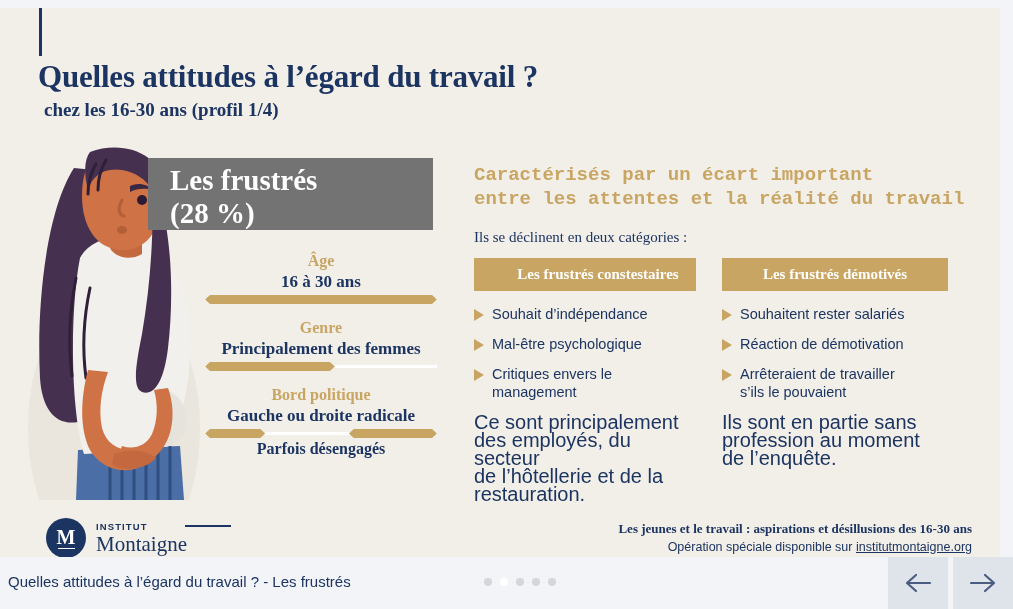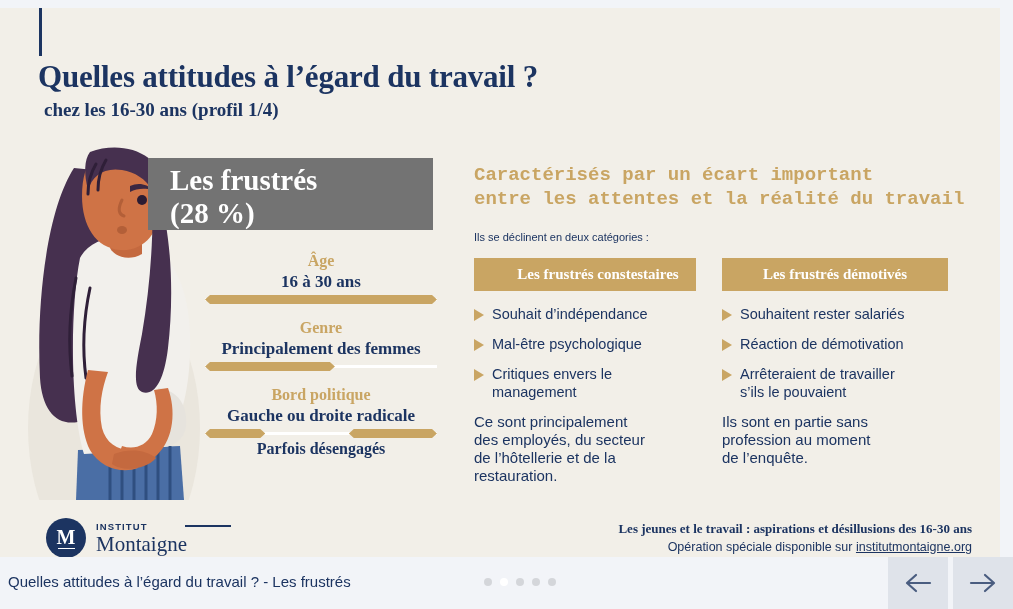--- a/index.html
+++ b/index.html
@@ -152,22 +152,22 @@
   }
   .right-head {
     font-family: Liberation Mono, monospace;
     font-weight: bold;
     font-size: 19px;
     line-height: 24px;
     color: #c9a563;
     margin: 0;
   }
   .right-intro {
-    font-family: Liberation Sans, sans-serif;
-    font-size: 11px;
+    font-family: Liberation Serif, serif;
+    font-size: 15px;
     line-height: 20px;
     color: #1c3461;
     margin: 16px 0 6px 0;
   }
 
   .cat-wrap {
     position: absolute;
     left: 474px;
     top: 250px;
     width: 500px;
@@ -207,21 +207,21 @@
     margin: 4px 8px 0 0;
   }
   .bullet-text {
     font-family: "Liberation Sans", sans-serif;
     font-size: 14.5px;
     line-height: 18px;
     color: #1c3461;
   }
   .cat-note {
     font-family: "Liberation Sans", sans-serif;
-    font-size: 15px;
+    font-size: 20px;
     line-height: 18px;
     color: #1c3461;
     margin-top: 12px;
     white-space: pre-line;
   }
 
   
   .logo {
     position: absolute;
     left: 46px;

